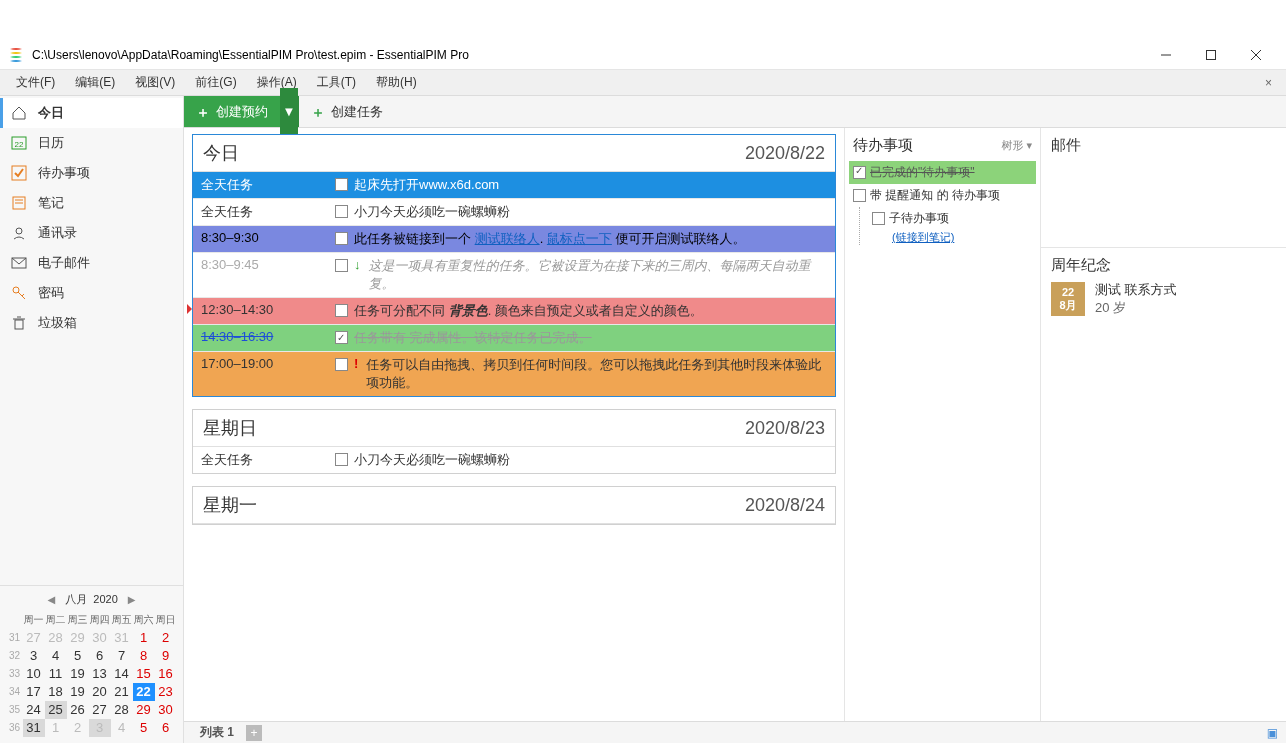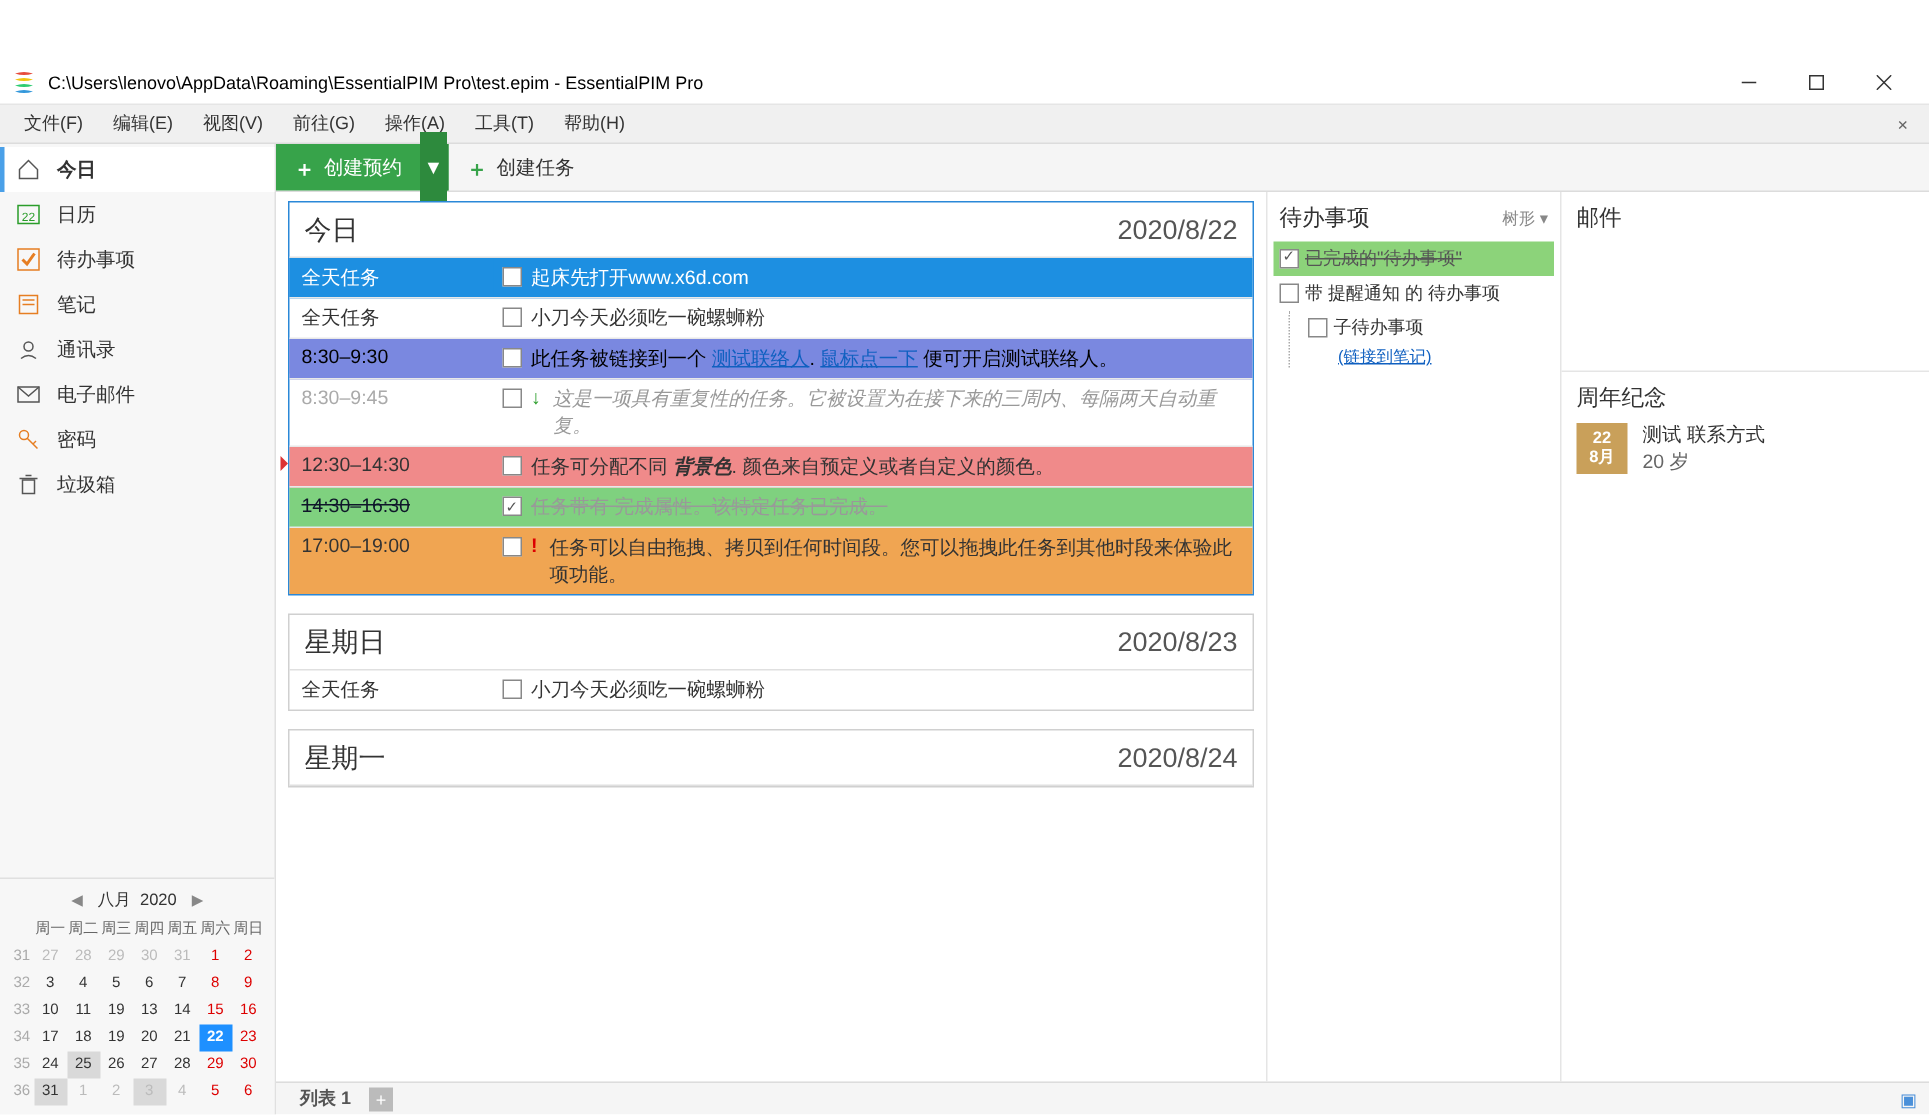--- a/index.html
+++ b/index.html
@@ -17,21 +17,21 @@
 .nav .item { display: flex; align-items: center; height: 30px; padding: 0 10px; cursor: pointer; gap: 10px; }
 .nav .item.active { background: #fff; border-left: 3px solid #4aa0e8; padding-left:7px; font-weight:bold; }
 .nav .item .ico { width: 18px; height: 18px; display:flex; align-items:center; justify-content:center; }
 .cal-mini { border-top: 1px solid #e0e0e0; padding: 4px 2px 6px; background:#f7f7f7; font-size:11px; }
 .cal-head { display:flex; align-items:center; justify-content:center; gap:6px; padding:2px 0 4px; }
 .cal-head .nav-arrow { cursor:pointer; color:#888; font-size:10px; padding:0 4px; }
 .cal-head .month { font-size:11px; }
 .cal-grid { display:grid; grid-template-columns: 16px repeat(7, 22px); justify-content:center; gap:0; }
 .cal-grid .wk { color:#aaa; font-size:10px; text-align:center; line-height:18px; }
 .cal-grid .dh { font-size:10px; color:#666; text-align:center; line-height:18px; }
-.cal-grid .d { font-size:10px; text-align:center; line-height:18px; cursor:pointer; }
+.cal-grid .d { font-size:13px; text-align:center; line-height:18px; cursor:pointer; }
 .cal-grid .d.out { color:#bbb; }
 .cal-grid .d.today { background:#1e90ff; color:#fff; font-weight:bold; }
 .cal-grid .d.red { color:#d00; }
 .cal-grid .d.sel { background:#d9d9d9; }
 .toolbar { height: 32px; display:flex; align-items:stretch; border-bottom:1px solid #dcdcdc; background:#f5f5f5; }
 .tool-btn { display:flex; align-items:center; padding:0 12px; gap:6px; cursor:pointer; font-size:13px; }
 .tool-btn.green { background:#37a34a; color:#fff; border-right:1px solid #2d8a3d;}
 .tool-btn.green .drop { background:#2d8a3d; width:18px; display:flex; align-items:center; justify-content:center; margin:-8px -12px -8px 6px; align-self:stretch;}
 .plus-ico { font-weight:bold; font-size:14px; line-height:1; }
 .content { flex:1; display:flex; min-width:0; }
@@ -49,21 +49,21 @@
 .ev-body .cb.checked::after { content:"✓"; font-size:10px; position:relative; top:-3px; left:1px; color:#555;}
 .ev-text { flex:1; }
 .row-blue { background:#1d8fe1; color:#fff; }
 .row-blue .ev-time { background:#1d8fe1; }
 .row-purple { background:#7a88e0; color:#000; }
 .row-purple .ev-time { background:#7a88e0; }
 .row-gray .ev-text { color:#999; font-style:italic; }
 .row-gray .ev-time { color:#aaa; }
 .row-red-bg { background:#f08a8a; }
 .row-green { background:#7fd17f; }
-.row-green .ev-time { color:#0f172a; text-decoration:line-through; }
+.row-green .ev-time { color:#1d4ed8; text-decoration:line-through; }
 .row-green .ev-text { color:#999; text-decoration:line-through; }
 .row-orange { background:#f0a552; }
 .agenda-col .marker { position:relative; }
 .agenda-col .marker::before { content:""; position:absolute; left:-6px; top:6px; border:5px solid transparent; border-left-color:#d33; }
 .link { color:#1060c0; text-decoration:underline; cursor:pointer; }
 .bang { color:#d00; font-weight:bold; margin-right:2px; }
 .arrow-green { color:#2a9d2a; font-weight:bold; margin-right:2px; }
 .todo-col { width:196px; border-left:1px solid #e5e5e5; padding:6px 4px; position:relative; }
 .todo-head { display:flex; align-items:center; padding:2px 4px 6px; }
 .todo-head .title { font-size:15px; }

